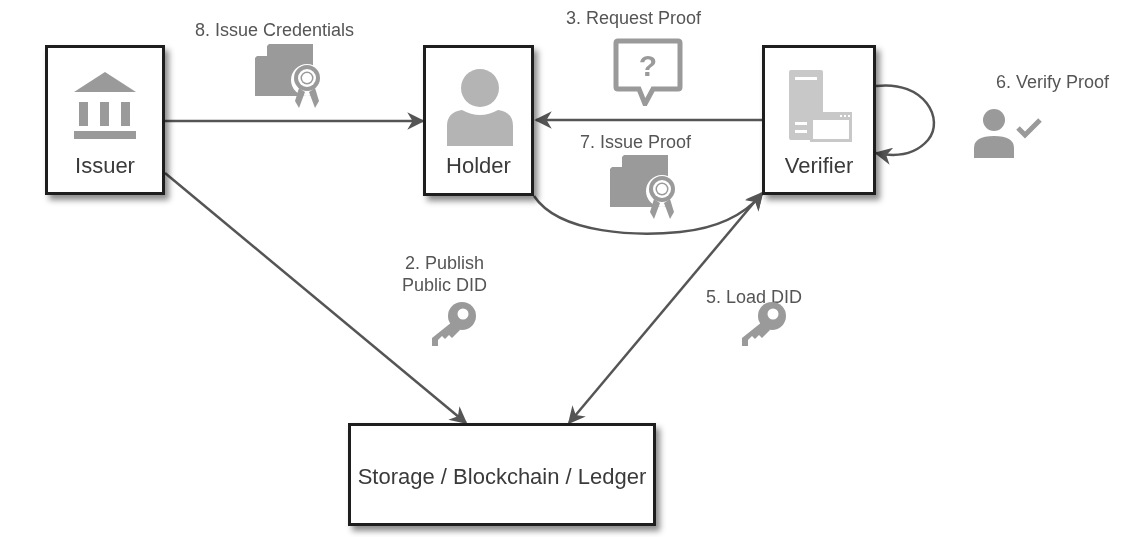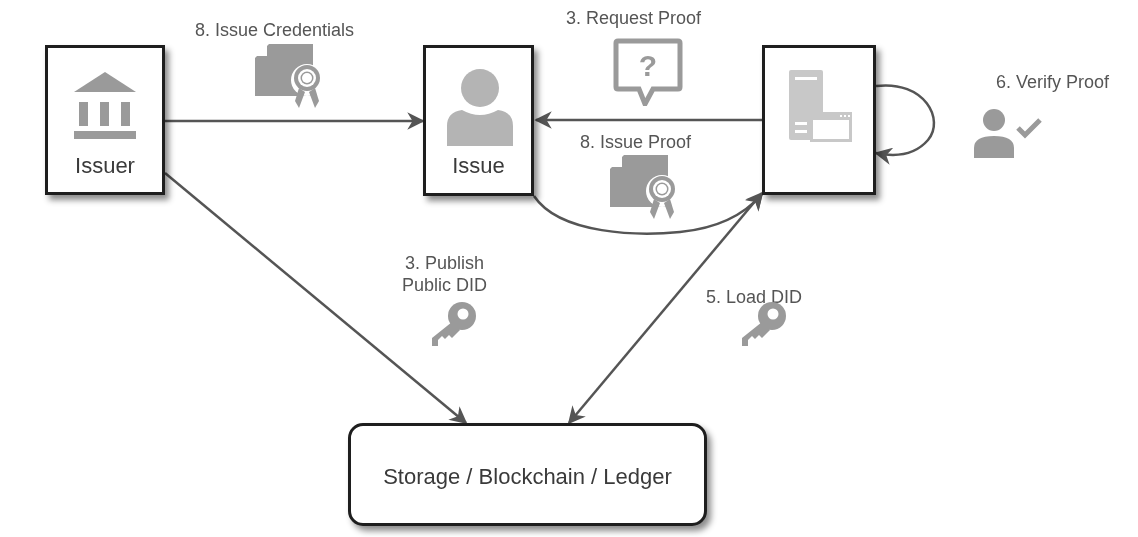--- a/index.html
+++ b/index.html
@@ -45,38 +45,39 @@
     <rect x="4" y="61" width="62" height="8" fill="#9a9a9a"></rect>
   </svg>
   <div class="node-label" style="top:105px;">Issuer</div>
 </div>
 
 <div class="node" style="left:423px; top:45px; width:111px; height:151px;">
   <svg class="icon" style="left:18px; top:20px;" width="72" height="78" viewBox="0 0 72 78">
     <circle cx="36" cy="20" r="19" fill="#b4b4b4"></circle>
     <path d="M3,78 L3,58 Q3,44 18,42 Q36,52 54,42 Q69,44 69,58 L69,78 z" fill="#b4b4b4"></path>
   </svg>
-  <div class="node-label" style="top:105px;">Issue</div>
+  <div class="node-label" style="top:105px;">Holder</div>
 </div>
 
 <div class="node" style="left:762px; top:45px; width:114px; height:150px;">
   <svg class="icon" style="left:20px; top:20px;" width="70" height="75" viewBox="0 0 70 75">
     <rect x="4" y="2" width="34" height="70" rx="2" fill="#c8c8c8"></rect>
     <rect x="10" y="9" width="22" height="3" fill="#fff"></rect>
     <rect x="10" y="54" width="12" height="3" fill="#fff"></rect>
     <rect x="10" y="62" width="12" height="3" fill="#fff"></rect>
     <rect x="25" y="44" width="42" height="30" fill="#c8c8c8"></rect>
     <rect x="28" y="52" width="36" height="19" fill="#fff"></rect>
     <rect x="55" y="47" width="2" height="2" fill="#fff"></rect>
     <rect x="59" y="47" width="2" height="2" fill="#fff"></rect>
     <rect x="63" y="47" width="2" height="2" fill="#fff"></rect>
   </svg>
+  <div class="node-label" style="top:105px;">Verifier</div>
 </div>
 
-<div class="node" style="left:348px; top:423px; width:359px; height:103px;border-radius:15px;">
+<div class="node" style="left:348px; top:423px; width:308px; height:103px;">
   <div class="node-label" style="top:38px;">Storage / Blockchain / Ledger</div>
 </div>
 
 <div class="step-label" style="left:195px; top:19px;">8. Issue Credentials</div>
 <svg class="icon" style="left:255px; top:44px;" width="80" height="66" viewBox="0 0 80 66">
   <polygon points="0,14 14,0 58,0 58,52 0,52" fill="#9a9a9a"></polygon>
   <polygon points="0,12 12,0 12,12" fill="#fff"></polygon>
   <circle cx="52" cy="36" r="16" fill="#fff"></circle>
   <circle cx="52" cy="34" r="13" fill="#9a9a9a"></circle>
   <circle cx="52" cy="34" r="9" fill="#fff"></circle>
@@ -85,42 +86,42 @@
   <polygon points="44,44 50,48 44,64 40,57" fill="#9a9a9a"></polygon>
   <polygon points="60,44 54,48 60,64 64,57" fill="#9a9a9a"></polygon>
 </svg>
 
 <div class="step-label" style="left:566px; top:7px;">3. Request Proof</div>
 <svg class="icon" style="left:613px; top:38px;" width="70" height="68" viewBox="0 0 70 68">
   <path d="M5,3 H65 Q67,3 67,5 V49 Q67,51 65,51 H40 L32,66 L26,51 H5 Q3,51 3,49 V5 Q3,3 5,3 z" fill="none" stroke="#9a9a9a" stroke-width="5"></path>
   <text x="35" y="38" text-anchor="middle" font-family="Liberation Sans, sans-serif" font-weight="bold" font-size="30" fill="#9a9a9a">?</text>
 </svg>
 
-<div class="step-label" style="left:580px; top:131px;">8. Issue Proof</div>
+<div class="step-label" style="left:580px; top:131px;">7. Issue Proof</div>
 <svg class="icon" style="left:610px; top:155px;" width="80" height="66" viewBox="0 0 80 66">
   <polygon points="0,14 14,0 58,0 58,52 0,52" fill="#9a9a9a"></polygon>
   <polygon points="0,12 12,0 12,12" fill="#fff"></polygon>
   <circle cx="52" cy="36" r="16" fill="#fff"></circle>
   <circle cx="52" cy="34" r="13" fill="#9a9a9a"></circle>
   <circle cx="52" cy="34" r="9" fill="#fff"></circle>
   <circle cx="52" cy="34" r="6.5" fill="#9a9a9a"></circle>
   <circle cx="52" cy="34" r="5" fill="#fff"></circle>
   <polygon points="44,44 50,48 44,64 40,57" fill="#9a9a9a"></polygon>
   <polygon points="60,44 54,48 60,64 64,57" fill="#9a9a9a"></polygon>
 </svg>
 
 <div class="step-label" style="left:996px; top:71px;">6. Verify Proof</div>
 <svg class="icon" style="left:972px; top:108px;" width="72" height="52" viewBox="0 0 72 52">
   <circle cx="22" cy="12" r="11" fill="#9a9a9a"></circle>
   <path d="M2,50 V40 Q2,28 22,28 Q42,28 42,40 V50 z" fill="#9a9a9a"></path>
   <polyline points="46,20 53,27 68,12" fill="none" stroke="#9a9a9a" stroke-width="5"></polyline>
 </svg>
 
 <div class="step-label" style="left:402px; top:252px;">
-  <div>3. Publish</div>
+  <div>2. Publish</div>
   <div>Public DID</div>
 </div>
 <svg class="icon" style="left:430px; top:300px;" width="48" height="48" viewBox="0 0 48 48">
   <circle cx="32" cy="16" r="14" fill="#9a9a9a"></circle>
   <circle cx="33" cy="14" r="5.5" fill="#fff"></circle>
   <polygon points="22,22 30,30 22,38 19,35 15,39 12,36 8,40 8,46 2,46 2,38" fill="#9a9a9a"></polygon>
 </svg>
 
 <div class="step-label" style="left:706px; top:278px;margin-top:8px;">5. Load DID</div>
 <svg class="icon" style="left:740px; top:300px;" width="48" height="48" viewBox="0 0 48 48">

